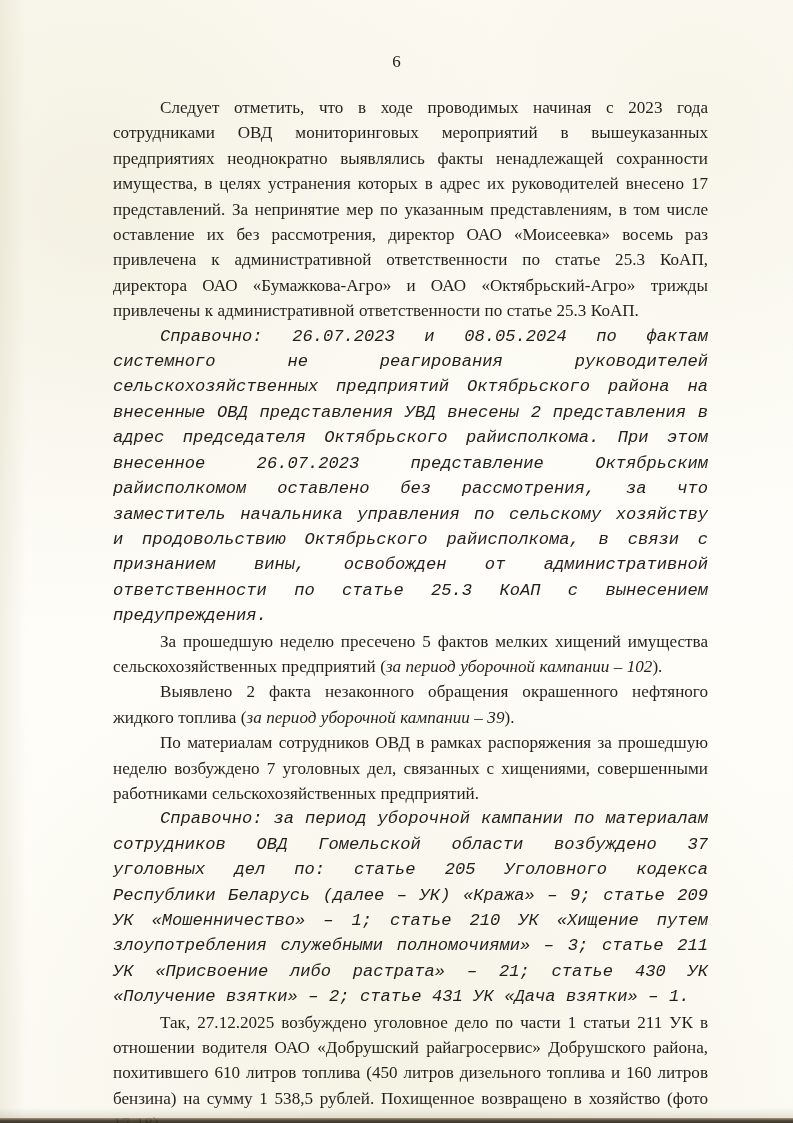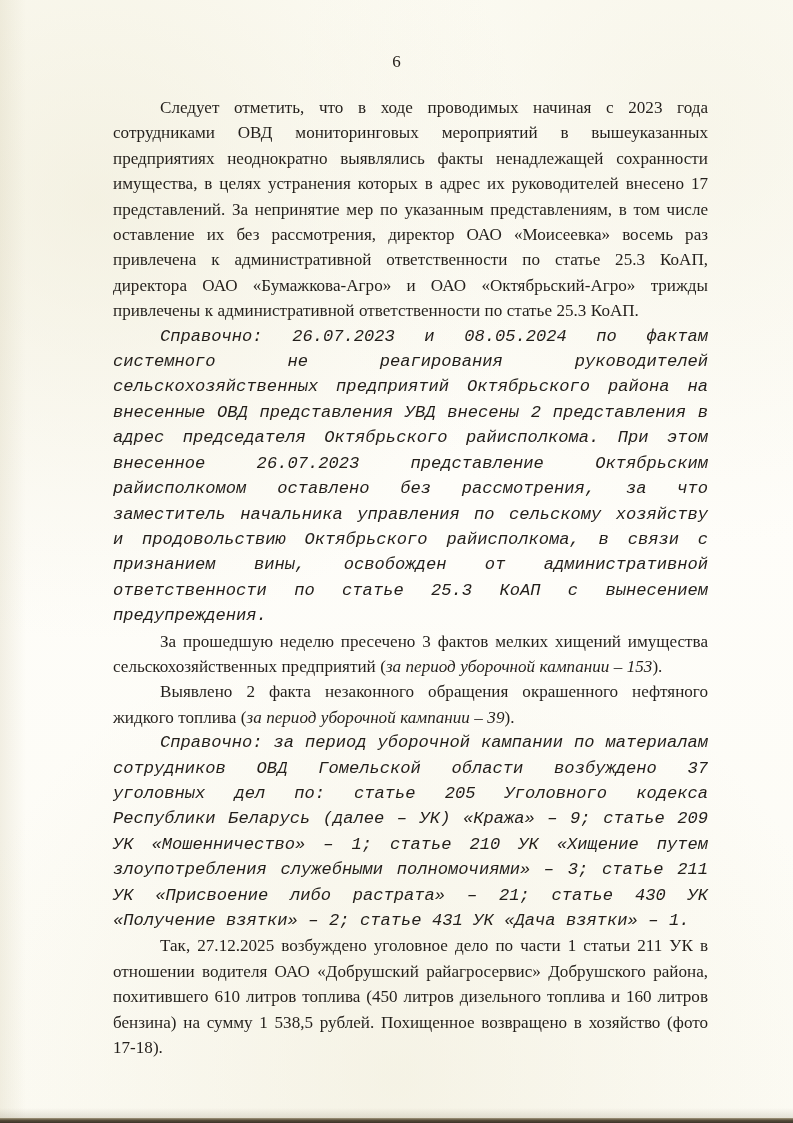--- a/index.html
+++ b/index.html
@@ -122,24 +122,25 @@
   <div class="scan-edge-left"></div>
 
   <div class="page-number">6</div>
 
   <div class="doc-body">
 
     <p class="para">Следует отметить, что в ходе проводимых начиная с 2023 года сотрудниками ОВД мониторинговых мероприятий в вышеуказанных предприятиях неоднократно выявлялись факты ненадлежащей сохранности имущества, в целях устранения которых в адрес их руководителей внесено 17 представлений. За непринятие мер по указанным представлениям, в том числе оставление их без рассмотрения, директор ОАО «Моисеевка» восемь раз привлечена к административной ответственности по статье 25.3 КоАП, директора ОАО «Бумажкова-Агро» и ОАО «Октябрьский-Агро» трижды привлечены к административной ответственности по статье 25.3 КоАП.</p>
 
     <p class="para italic">Справочно: 26.07.2023 и 08.05.2024 по фактам системного не реагирования руководителей сельскохозяйственных предприятий Октябрьского района на внесенные ОВД представления УВД внесены 2 представления в адрес председателя Октябрьского райисполкома. При этом внесенное 26.07.2023 представление Октябрьским райисполкомом оставлено без рассмотрения, за что заместитель начальника управления по сельскому хозяйству и продовольствию Октябрьского райисполкома, в связи с признанием вины, освобожден от административной ответственности по статье 25.3 КоАП с вынесением предупреждения.</p>
 
-    <p class="para"><span>За прошедшую неделю пресечено 3 фактов мелких хищений имущества сельскохозяйственных предприятий (</span><em class="inl">за период уборочной кампании – 153</em><span>).</span></p>
+    <p class="para"><span>За прошедшую неделю пресечено 5 фактов мелких хищений имущества сельскохозяйственных предприятий (</span><em class="inl">за период уборочной кампании – 102</em><span>).</span></p>
 
     <p class="para"><span>Выявлено 2 факта незаконного обращения окрашенного нефтяного жидкого топлива (</span><em class="inl">за период уборочной кампании – 39</em><span>).</span></p>
 
+    <p class="para">По материалам сотрудников ОВД в рамках распоряжения за прошедшую неделю возбуждено 7 уголовных дел, связанных с хищениями, совершенными работниками сельскохозяйственных предприятий.</p>
 
     <p class="para italic">Справочно: за период уборочной кампании по материалам сотрудников ОВД Гомельской области возбуждено 37 уголовных дел по: статье 205 Уголовного кодекса Республики Беларусь (далее – УК) «Кража» – 9; статье 209 УК «Мошенничество» – 1; статье 210 УК «Хищение путем злоупотребления служебными полномочиями» – 3; статье 211 УК «Присвоение либо растрата» – 21; статье 430 УК «Получение взятки» – 2; статье 431 УК «Дача взятки» – 1.</p>
 
     <p class="para">Так, 27.12.2025 возбуждено уголовное дело по части 1 статьи 211 УК в отношении водителя ОАО «Добрушский райагросервис» Добрушского района, похитившего 610 литров топлива (450 литров дизельного топлива и 160 литров бензина) на сумму 1 538,5 рублей. Похищенное возвращено в хозяйство (фото 17-18).</p>
 
   </div>
 
   <div class="scan-edge-bottom-soft"></div>
   <div class="scan-edge-bottom"></div>
 

